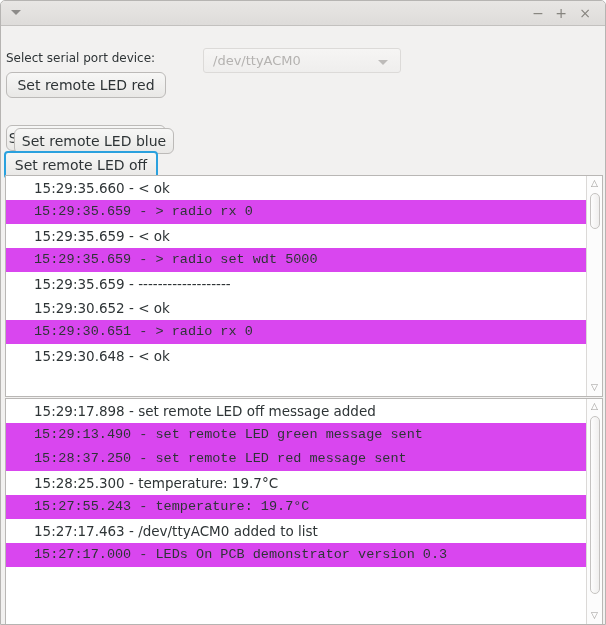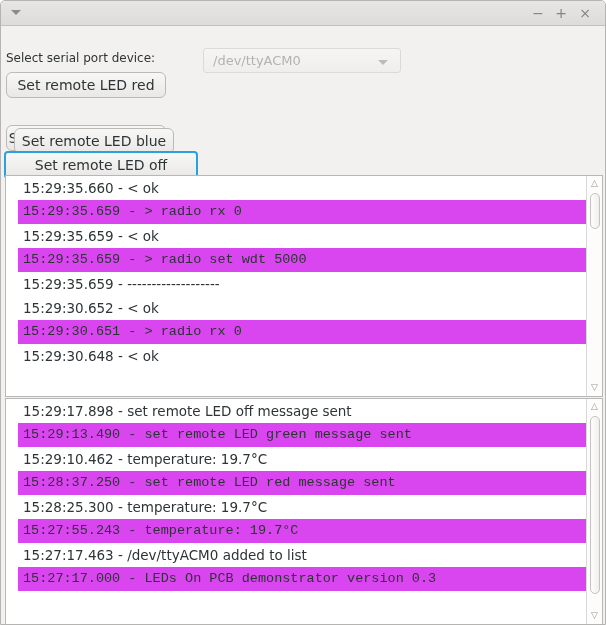--- a/index.html
+++ b/index.html
@@ -114,21 +114,21 @@
     text-align: center;
     line-height: 24px;
     cursor: default;
   }
   #btn-red   { top: 46px; }
   #btn-green { top: 74px; margin-top: 25px; }
   #btn-blue  { top: 102px; margin-left: 8px; }
   #btn-off   {
     top: 125px;
     left: 3px;
-    width: 194px;
+    width: 154px;
     height: 28px;
     border: 2px solid #2aa1de;
     border-radius: 4px;
     line-height: 24px;
     text-align: center;
   }
   #lbl-temp {
     position: absolute;
     left: 5px; top: 151px;
     font-size: 14px;
@@ -159,26 +159,25 @@
   .rows {
     position: absolute;
     left: 0; top: 0;
     width: 581px;
     height: 100%;
     overflow: hidden;
   }
   .row {
     height: 24px;
     line-height: 24px;
-    padding-left: 5px;
+    padding-left: 28px;
     font-size: 13.5px;
     color: #2e3436;
     white-space: nowrap;
     box-sizing: border-box;
-    margin-left: 12px;
   }
   .row.odd  { background: #ffffff; }
   .row.even { background: #d946ef; font-family: Liberation Mono, monospace; }
 
   
   .sb {
     position: absolute;
     right: 0; top: 0;
     width: 16px;
     height: 100%;
@@ -253,23 +252,22 @@
       </div>
     <div class="sb">
       <div class="sb-arrow sb-up">△</div>
       <div class="sb-thumb" id="sb-thumb-top"></div>
       <div class="sb-arrow sb-down">▽</div>
     </div>
   </div>
 
   <div id="panel-bottom" class="panel">
     <div class="rows" id="rows-bottom">
-        <div class="row odd">15:29:17.898 - set remote LED off message sent</div>
+        <div class="row odd">15:29:17.898 - set remote LED off message added</div>
         <div class="row even">15:29:13.490 - set remote LED green message sent</div>
-        <div class="row odd">15:29:10.462 - temperature: 19.7°C</div>
         <div class="row even">15:28:37.250 - set remote LED red message sent</div>
         <div class="row odd">15:28:25.300 - temperature: 19.7°C</div>
         <div class="row even">15:27:55.243 - temperature: 19.7°C</div>
         <div class="row odd">15:27:17.463 - /dev/ttyACM0 added to list</div>
         <div class="row even">15:27:17.000 - LEDs On PCB demonstrator version 0.3</div>
       </div>
     <div class="sb">
       <div class="sb-arrow sb-up">△</div>
       <div class="sb-thumb" id="sb-thumb-bottom"></div>
       <div class="sb-arrow sb-down">▽</div>

